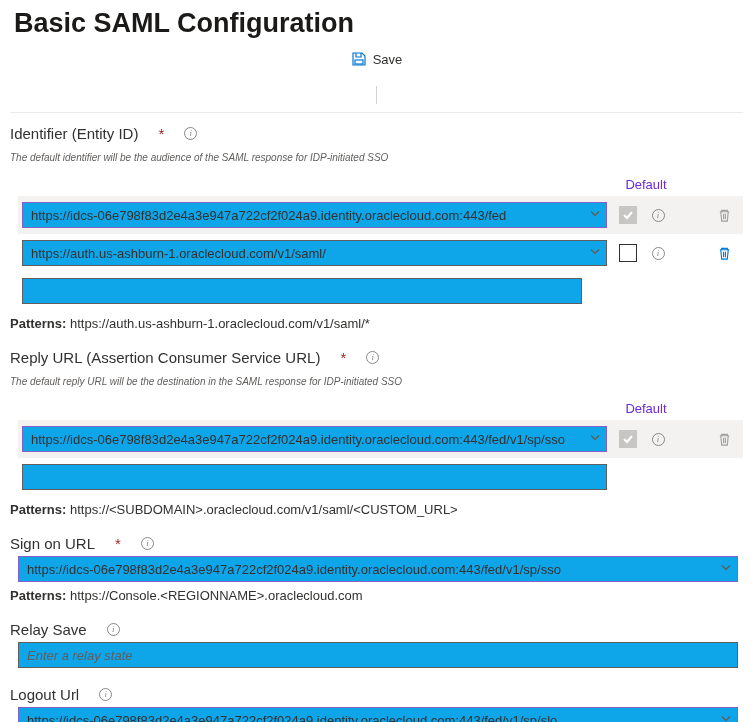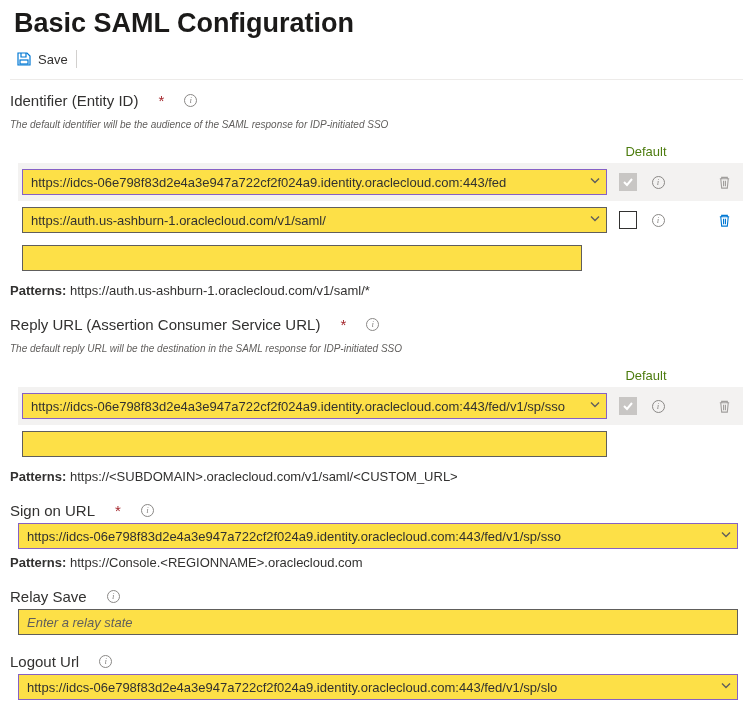--- a/index.html
+++ b/index.html
@@ -14,24 +14,25 @@
   }
   h1.page-title {
     font-size: 27px;
     font-weight: 600;
     margin: 0 0 4px 4px;
     color: #1b1a19;
   }
   .toolbar {
     display: flex;
     align-items: center;
-    gap: 2px;
+    gap: 15px;
     padding: 4px 0 8px 0;
     border-bottom: 1px solid #edebe9;
     margin-bottom: 12px;
+    flex-direction: column;
   }
   .tb-btn {
     display: inline-flex;
     align-items: center;
     gap: 6px;
     background: none;
     border: none;
     padding: 4px 6px;
     font-size: 13px;
     color: #323130;
@@ -68,42 +69,42 @@
   }
   .section-desc {
     font-style: italic;
     color: #605e5c;
     font-size: 10px;
     margin: 10px 0 8px 0;
   }
   .default-header {
     text-align: left;
     font-size: 13px;
-    color: #4d7c0f;
+    color: #6d28d9;
     padding: 0 0 4px 4px;
   }
   .grid-section { margin-left: 8px; }
   .grid-row {
     display: flex;
     align-items: center;
     gap: 12px;
     padding: 6px 4px;
   }
   .grid-row.shaded { background: #f3f2f1; }
   .grid-input-wrap {
     position: relative;
     flex: 0 0 585px;
   }
   .grid-input, .full-input {
     width: 100%;
     height: 26px;
     padding: 2px 24px 2px 8px;
     font-size: 13px;
     border: 1px solid #605e5c;
-    background: #fde047;
+    background: #0ea5e9;
     font-family: inherit;
     color: #323130;
   }
   .grid-input.active, .full-input.active {
     border: 1px solid #8661c5;
     outline: 1px solid #8661c5;
     outline-offset: -1px;
   }
   .chevron-down {
     position: absolute;

